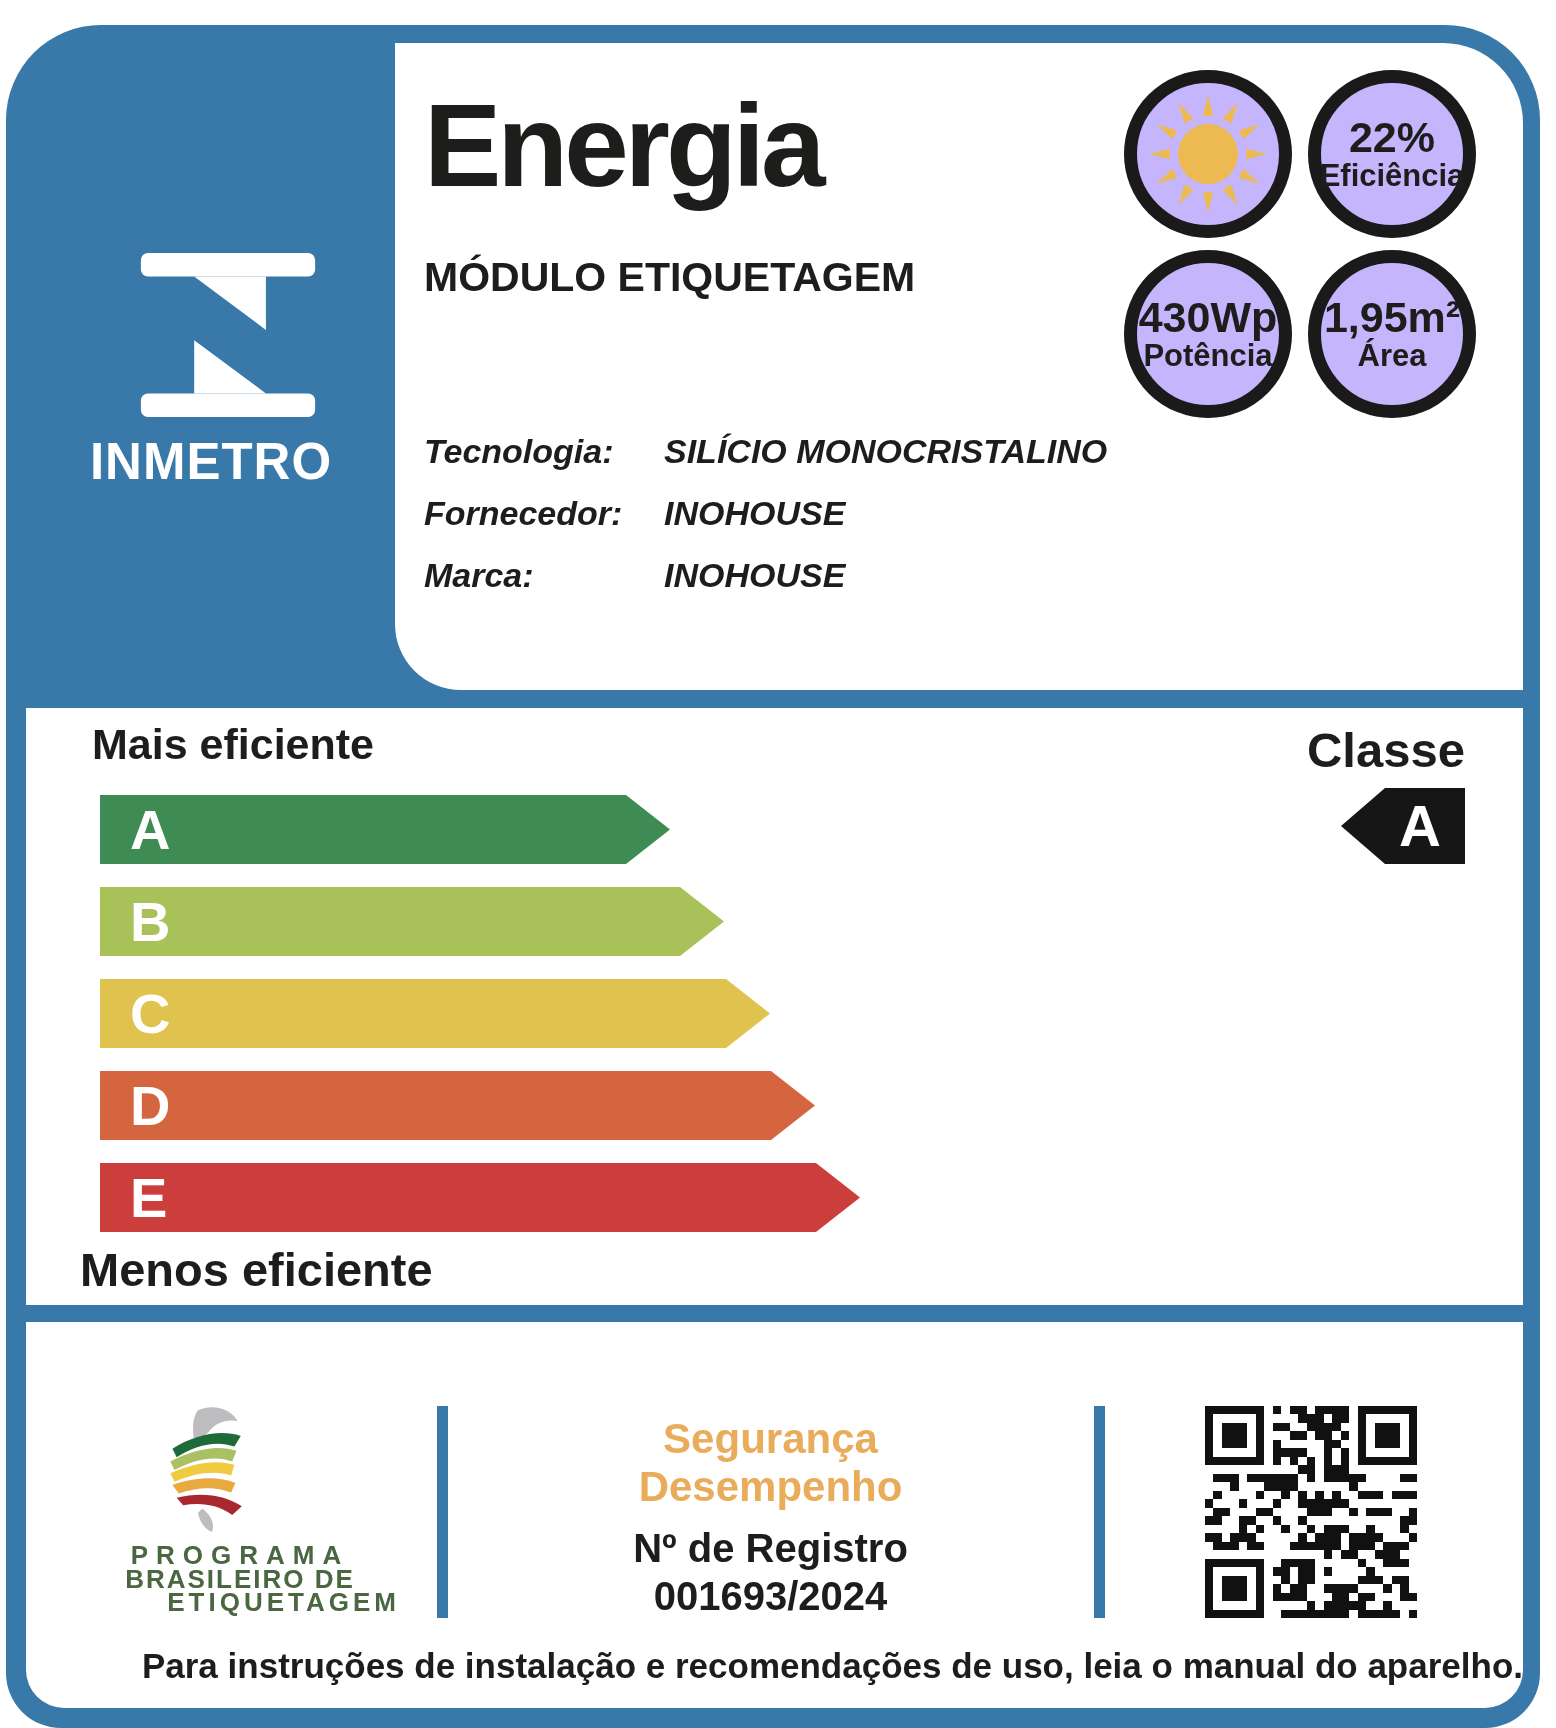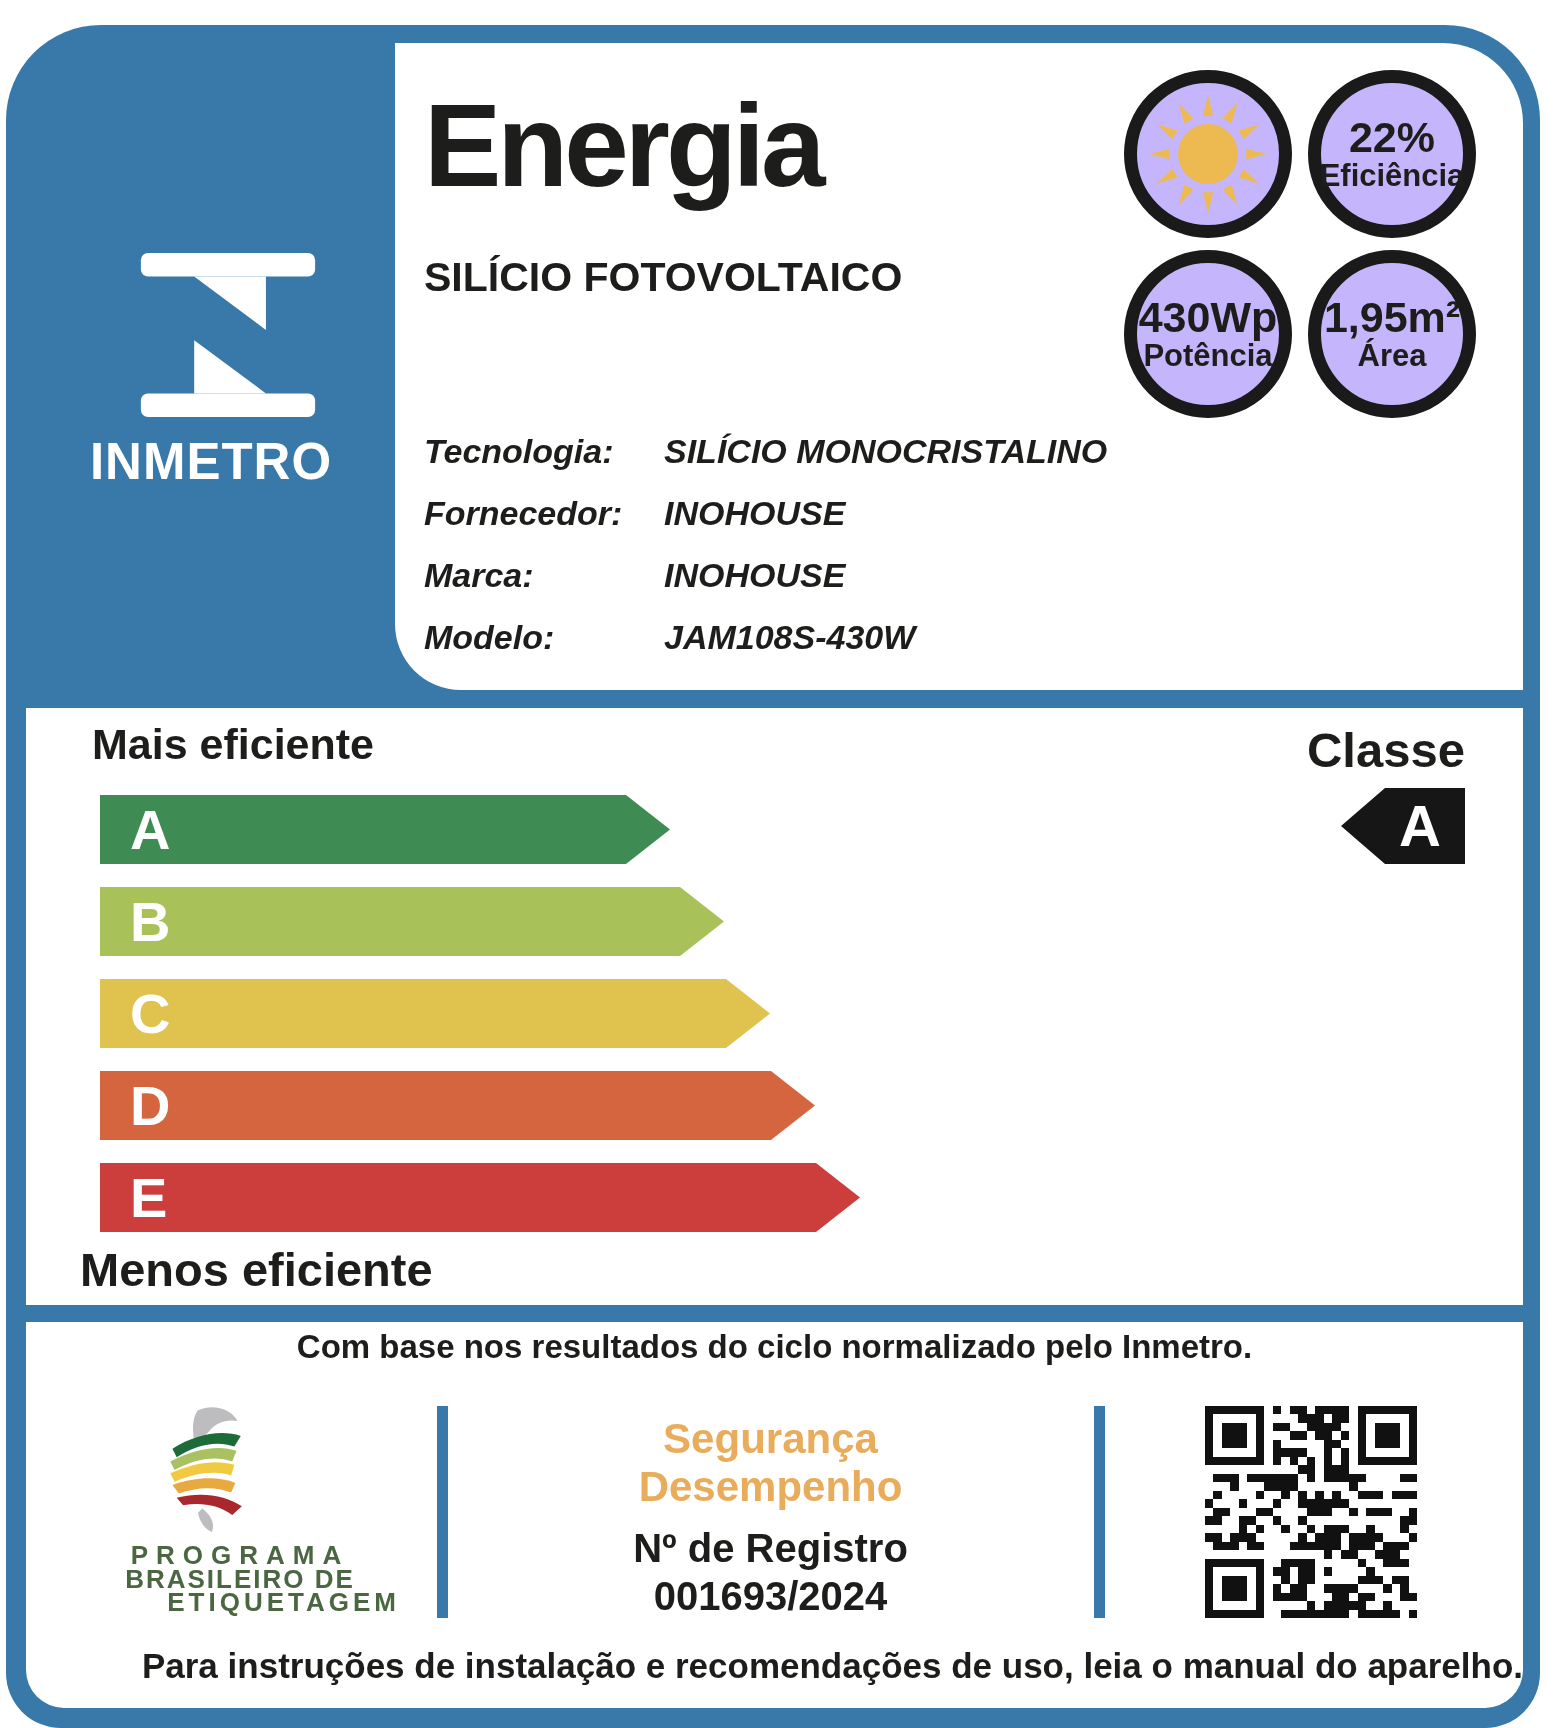--- a/index.html
+++ b/index.html
@@ -98,38 +98,34 @@
     <g fill="#ffffff">
       <rect x="0" y="0" width="170" height="23" rx="7"></rect>
       <rect x="0" y="137" width="170" height="23" rx="7"></rect>
       <polygon points="52,23 122,23 122,75"></polygon>
       <polygon points="52,85 122,137 52,137"></polygon>
     </g>
   </svg>
   <div class="inmetro-word">INMETRO</div>
 
   <div class="title">Energia</div>
-  <div class="subtitle">SILÍCIO FOTOVOLTAICO</div>
+  <div class="subtitle">MÓDULO ETIQUETAGEM</div>
 
   <div class="specs">
     <div class="spec-row">
       <span class="spec-label">Tecnologia:</span>
       <span class="spec-value">SILÍCIO MONOCRISTALINO</span>
     </div>
     <div class="spec-row">
       <span class="spec-label">Fornecedor:</span>
       <span class="spec-value">INOHOUSE</span>
     </div>
     <div class="spec-row">
       <span class="spec-label">Marca:</span>
       <span class="spec-value">INOHOUSE</span>
-    </div>
-    <div class="spec-row">
-      <span class="spec-label">Modelo:</span>
-      <span class="spec-value">JAM108S-430W</span>
     </div>
   </div>
 
   <div class="badge" id="badge-sun">
     <svg class="sun-svg" viewBox="-60 -60 120 120" fill="currentColor">
       <circle r="29"></circle>
       <g>
         <polygon points="-5,-37 5,-37 0,-57"></polygon>
         <polygon points="-5,-37 5,-37 0,-57" transform="rotate(30)"></polygon>
         <polygon points="-5,-37 5,-37 0,-57" transform="rotate(60)"></polygon>
@@ -176,21 +172,20 @@
     <span>E</span>
   </div>
 
   <div class="less-label">Menos eficiente</div>
 
   <div class="classe-label">Classe</div>
   <div class="class-arrow">
     <span>A</span>
   </div>
 
-  <div class="basis-text">Com base nos resultados do ciclo normalizado pelo Inmetro.</div>
 
   <div class="vdivider" id="divider-1"></div>
   <div class="vdivider" id="divider-2"></div>
 
   <svg class="pbe-swirl swirl" viewBox="0 0 100 118">
     <path d="M36,4 C50,-2 66,2 73,14 C62,12 52,16 46,24 C40,30 36,34 33,36 C30,22 31,10 36,4 Z" fill="#BDBDBF"></path>
     <path d="M12,40 C34,26 58,22 76,28 L70,38 C54,32 34,36 16,48 Z" fill="#1E6B3A"></path>
     <path d="M10,52 C32,40 56,36 72,42 L68,52 C52,46 32,50 14,60 Z" fill="#A9C162"></path>
     <path d="M10,63 C32,53 54,50 70,55 L67,65 C52,60 32,63 14,71 Z" fill="#F0CB41"></path>
     <path d="M12,74 C34,66 56,66 71,72 L67,81 C52,75 34,76 18,82 Z" fill="#E8A93E"></path>

